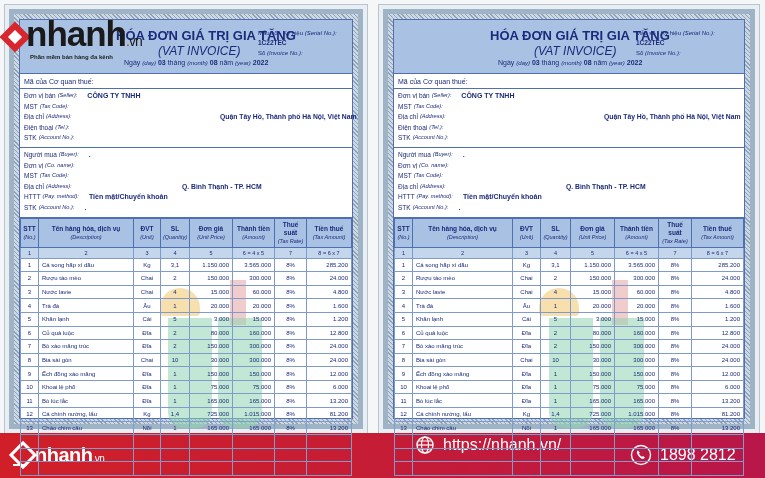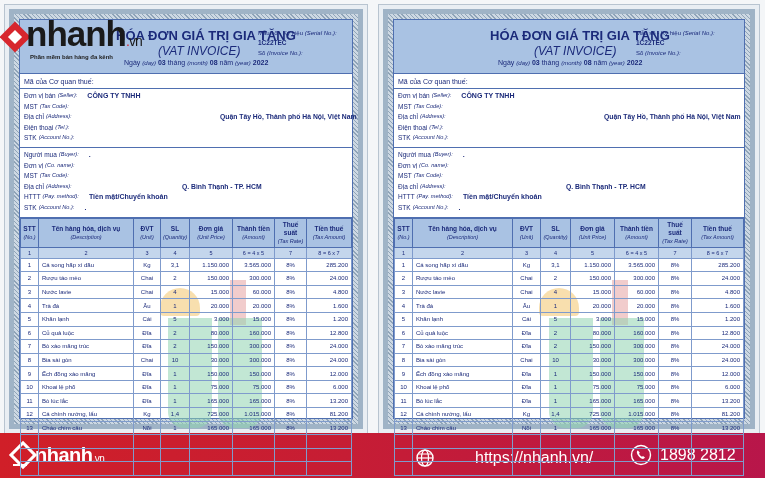--- a/index.html
+++ b/index.html
@@ -42,21 +42,21 @@
 .logo-badge .vn{font-size:14px;color:#1a1a1a;font-weight:normal;}
 .logo-badge .dot{color:#d7262d;}
 .logo-badge .tag{position:absolute;left:30px;top:40px;font-size:6px;font-weight:bold;color:#222;}
 .footer{position:absolute;left:0;top:433px;width:765px;height:45px;background:linear-gradient(90deg,#d01f28 0%,#c61d34 45%,#b8164a 100%);color:#fff;}
 .footer .f-logo{position:absolute;left:10px;top:10px;display:flex;align-items:center;}
 .footer .f-logo .ic{width:22px;height:24px;position:relative;margin-right:3px;}
 .footer .f-logo .ic:before{content:"";position:absolute;left:3px;top:2px;width:14px;height:14px;border:3px solid #fff;transform:rotate(45deg);}
 .footer .f-logo .ic:after{content:"";position:absolute;left:3px;top:21px;width:14px;height:2px;background:#fff;}
 .footer .f-logo .t{font-size:20px;font-weight:bold;letter-spacing:-0.5px;}
 .footer .f-logo .t small{font-size:10px;font-weight:normal;}
-.footer .web{position:absolute;left:415px;top:15px;display:flex;align-items:center;font-size:16px;gap:32px;}
+.footer .web{position:absolute;left:415px;top:2px;display:flex;align-items:center;font-size:16px;}
 .footer .phone{position:absolute;left:630px;top:11px;display:flex;align-items:center;font-size:16px;}
 .footer svg{margin-right:8px;}
 </style>
 </head>
 <body>
 
 <div class="page left">
   <div class="frame">
     <div class="inner">
       <div class="inv-head">

